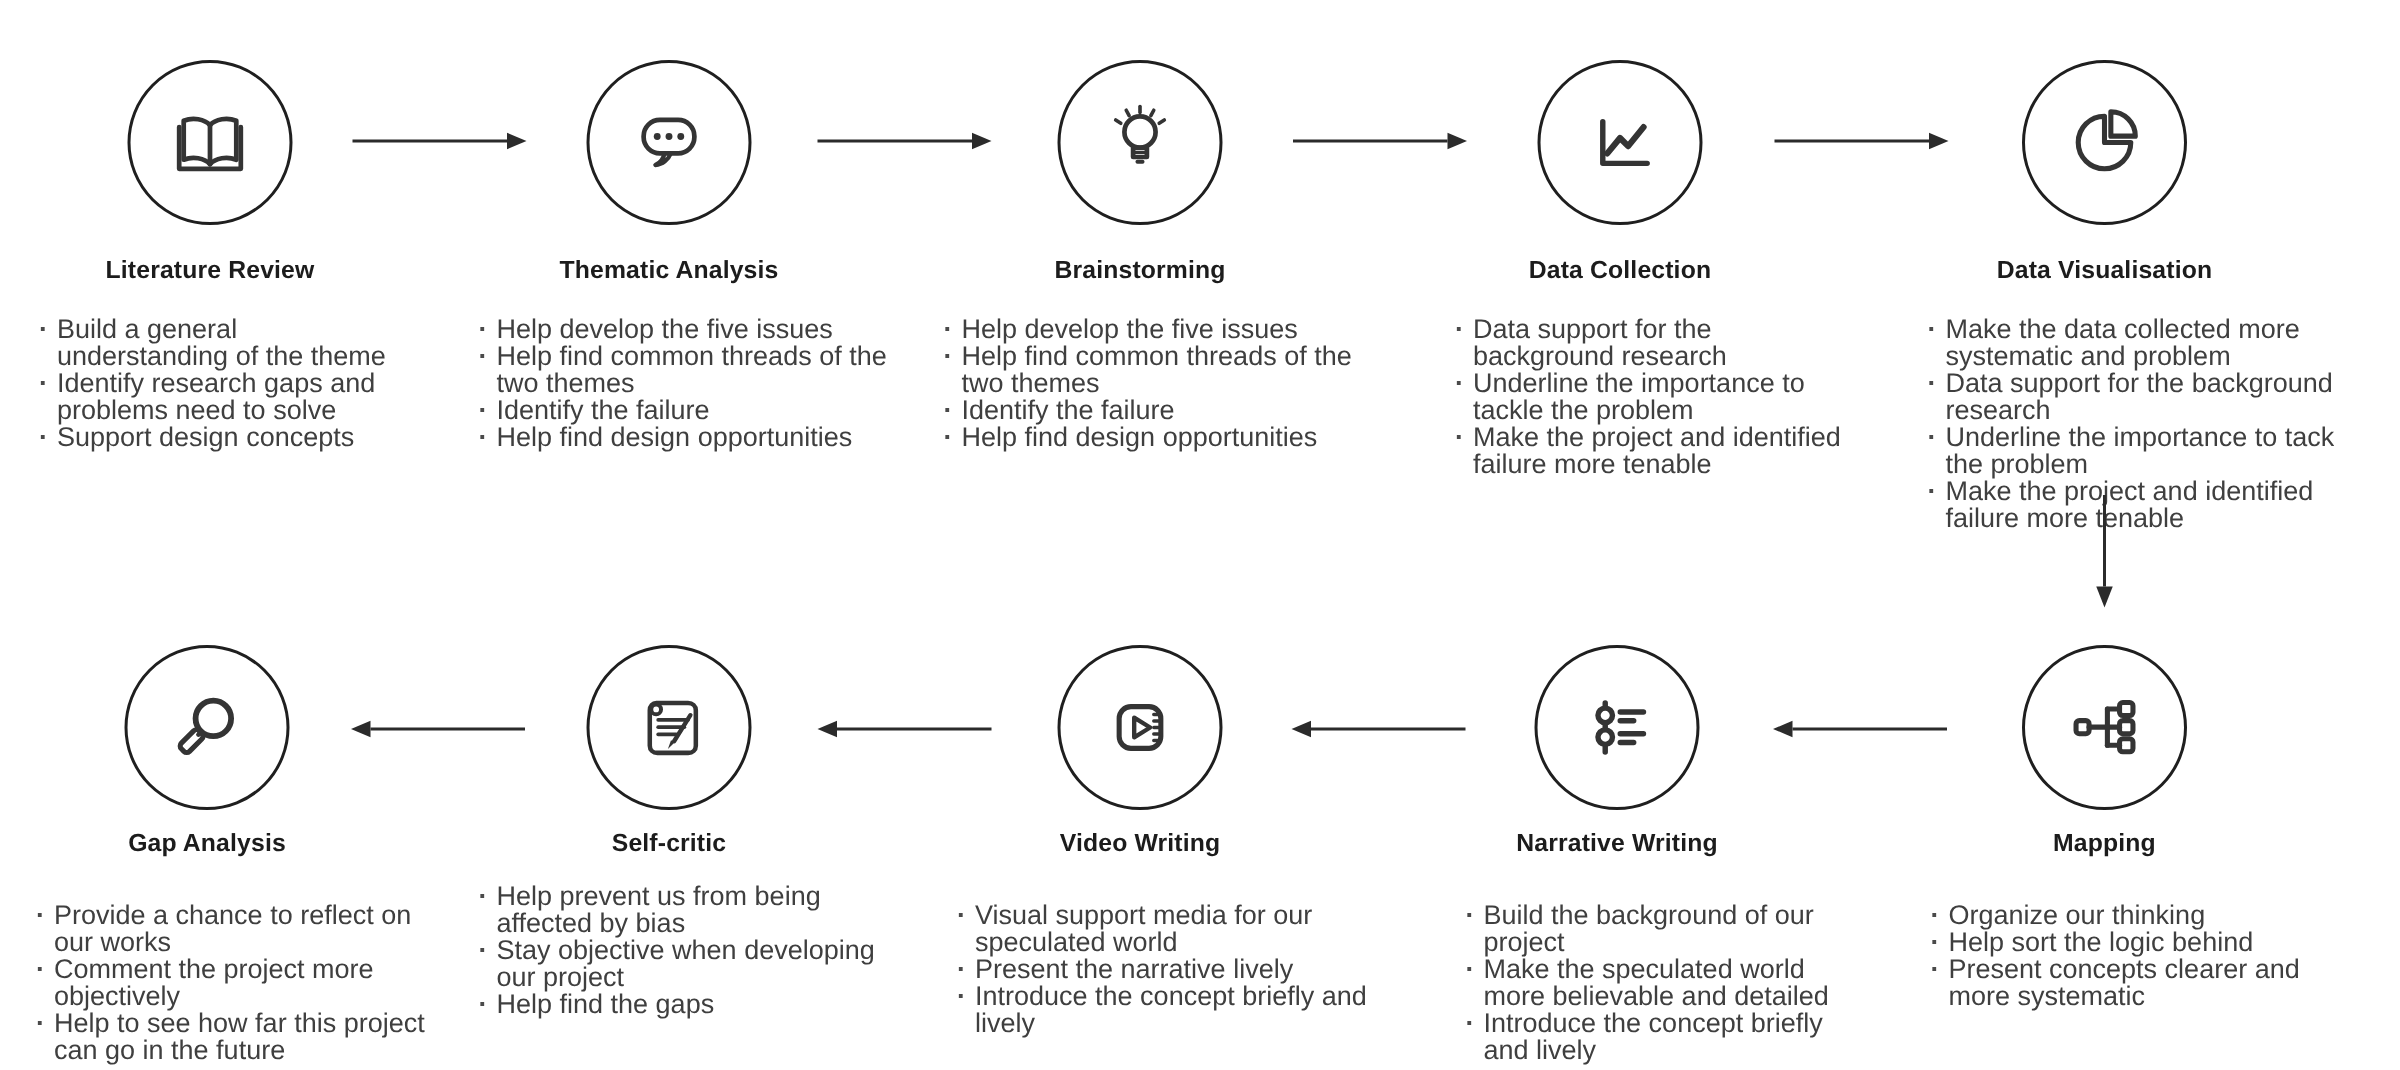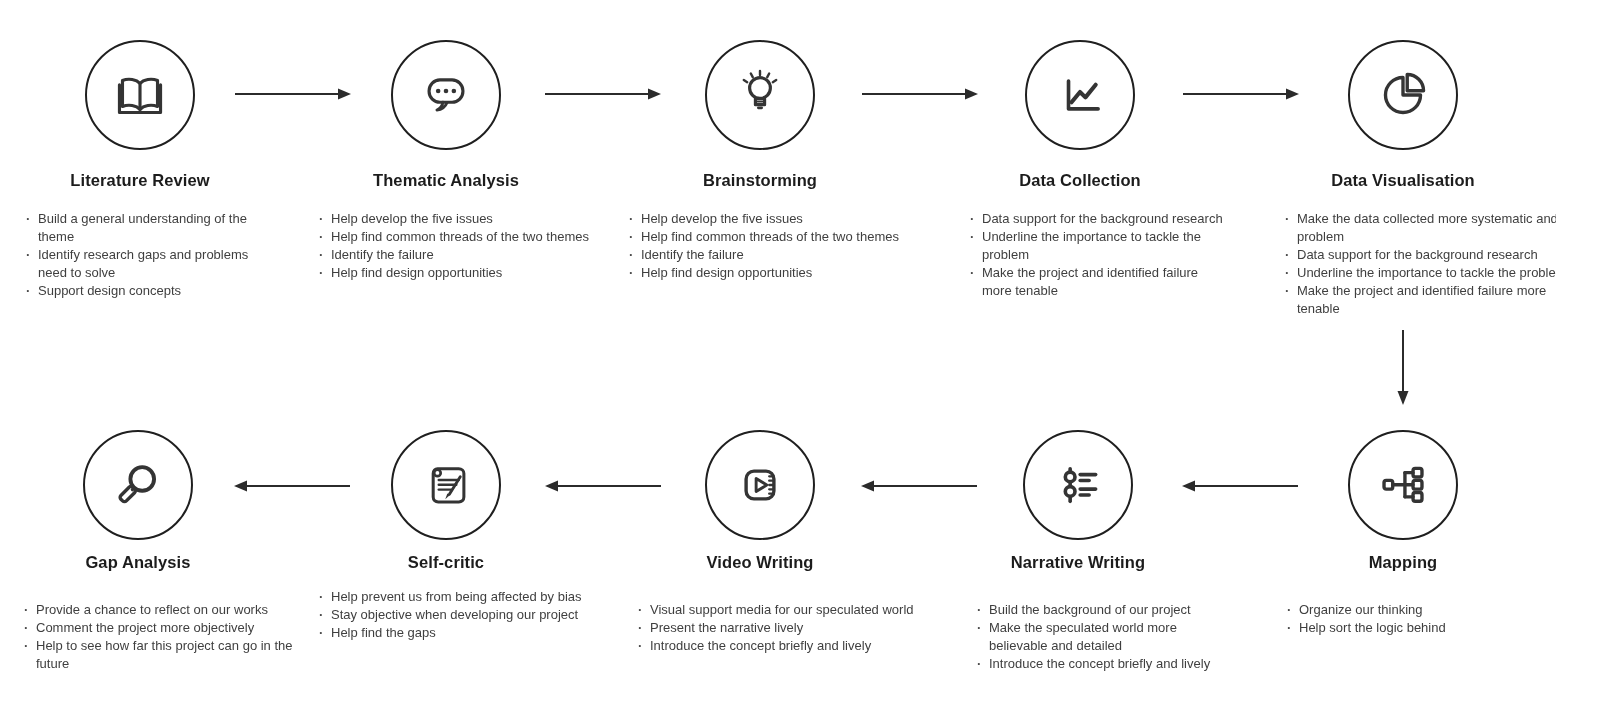--- a/index.html
+++ b/index.html
@@ -13,21 +13,21 @@
   }
   .icon{width:58px;height:58px;}
   .icon .st{stroke:#343434;fill:none;stroke-linecap:round;stroke-linejoin:round;}
   .icon .fl{fill:#343434;stroke:none;}
   .stage-title{
     position:absolute;width:320px;margin:0;text-align:center;
     font-size:16.5px;font-weight:700;color:#1c1c1c;letter-spacing:.1px;
   }
   .bullets{
     position:absolute;margin:0;padding:0;list-style:none;
-    font-size:13px;line-height:18px;color:#3f3f3f;
+    font-size:18px;line-height:18px;color:#3f3f3f;
   }
   .bullets li{position:relative;padding-left:14px;}
   .bullets li::before{
     content:"\00B7";position:absolute;left:2px;top:0;color:#4a4a4a;font-weight:700;
   }
   .arrow{position:absolute;}
   .arrow line{stroke:#2b2b2b;stroke-width:2;}
   .arrow polygon{fill:#2b2b2b;}
 </style>
 </head>
@@ -211,20 +211,21 @@
       <path class="st" stroke-width="2.8" d="M25.6 33.8 H32.3"></path>
       <rect class="st" stroke-width="2.8" x="32.3" y="10.2" width="7.4" height="7.2" rx="1.8"></rect>
       <rect class="st" stroke-width="2.8" x="32.3" y="20.2" width="7.4" height="7.2" rx="1.8"></rect>
       <rect class="st" stroke-width="2.8" x="32.3" y="30.2" width="7.4" height="7.2" rx="1.8"></rect>
     </svg>
   </div>
   <h3 class="stage-title" style="left:1243px;top:553px;">Mapping</h3>
   <ul class="bullets" style="left:1285px;top:601px;width:290px;">
     <li>Organize our thinking</li>
     <li>Help sort the logic behind</li>
+    <li>Present concepts clearer and more systematic</li>
   </ul>
 
   <svg class="arrow" style="left:1180px;top:478px;" width="120" height="16">
     <line x1="15" y1="8" x2="118" y2="8"></line>
       <polygon points="15,2.5 2,8 15,13.5"></polygon>
   </svg>
   <svg class="arrow" style="left:859px;top:478px;" width="120" height="16">
     <line x1="15" y1="8" x2="118" y2="8"></line>
       <polygon points="15,2.5 2,8 15,13.5"></polygon>
   </svg>

